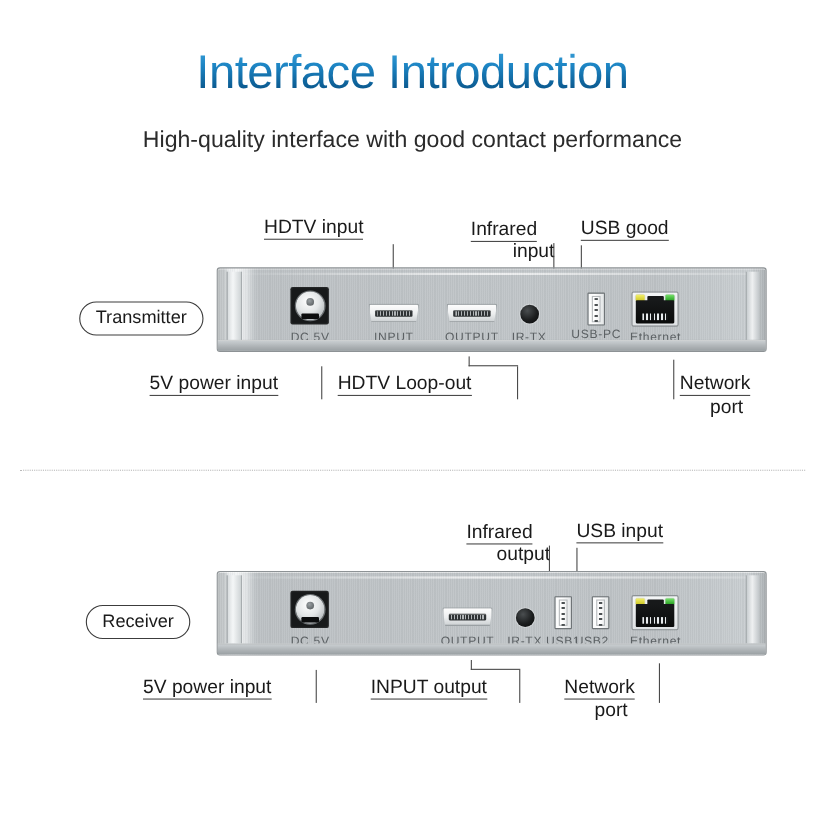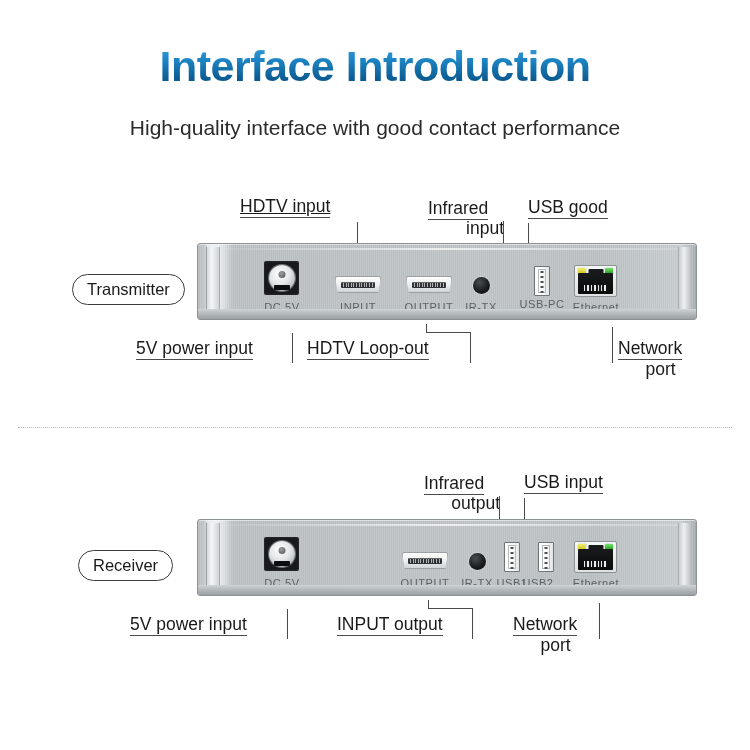--- a/index.html
+++ b/index.html
@@ -9,21 +9,21 @@
     font-family:"Liberation Sans", sans-serif;
     position:relative;
     overflow:hidden;
     color:#1a1a1a;
   }
 
   
   .page-title{
     position:absolute; top:44px; left:0; width:750px;
     text-align:center;
-    font-size:43px; font-weight:bold; letter-spacing:-0.5px;
+    font-size:43px; font-weight:normal; letter-spacing:-0.5px;
     background:linear-gradient(180deg,#3aa0d8 0%,#1d85c4 35%,#0d5f96 75%,#0a4e7e 100%);
     -webkit-background-clip:text; background-clip:text;
     -webkit-text-fill-color:transparent; color:transparent;
     line-height:1.05;
   }
   .page-subtitle{
     position:absolute; top:116px; left:0; width:750px;
     text-align:center; font-size:21px; color:#2b2b2b; font-weight:400;
   }
 
@@ -177,21 +177,21 @@
     padding:5px 14px; font-size:16.5px; color:#1a1a1a; background:#fff;
     white-space:nowrap;
   }
 </style>
 </head>
 <body>
 
 <div class="page-title">Interface Introduction</div>
 <div class="page-subtitle">High-quality interface with good contact performance</div>
 
-<div class="callout u-bottom" style="left:240px; top:197px;text-decoration:underline;">HDTV input</div>
+<div class="callout u-bottom" style="left:240px; top:197px;">HDTV input</div>
 <div class="lead v" style="left:357px; top:222px; height:62px;"></div>
 
 <div class="callout two-line u-bottom" style="left:428px; top:199px;">Infrared</div>
 <div class="callout two-line" style="left:428px; top:219px; width:76px; text-align:right;">input</div>
 <div class="lead v" style="left:503px; top:221px; height:65px;"></div>
 <div class="lead h" style="left:487px; top:286px; width:17px;"></div>
 
 <div class="callout u-bottom" style="left:528px; top:198px;">USB good</div>
 <div class="lead v" style="left:528px; top:223px; height:42px;"></div>
 <div class="lead h" style="left:528px; top:264px; width:14px;"></div>

